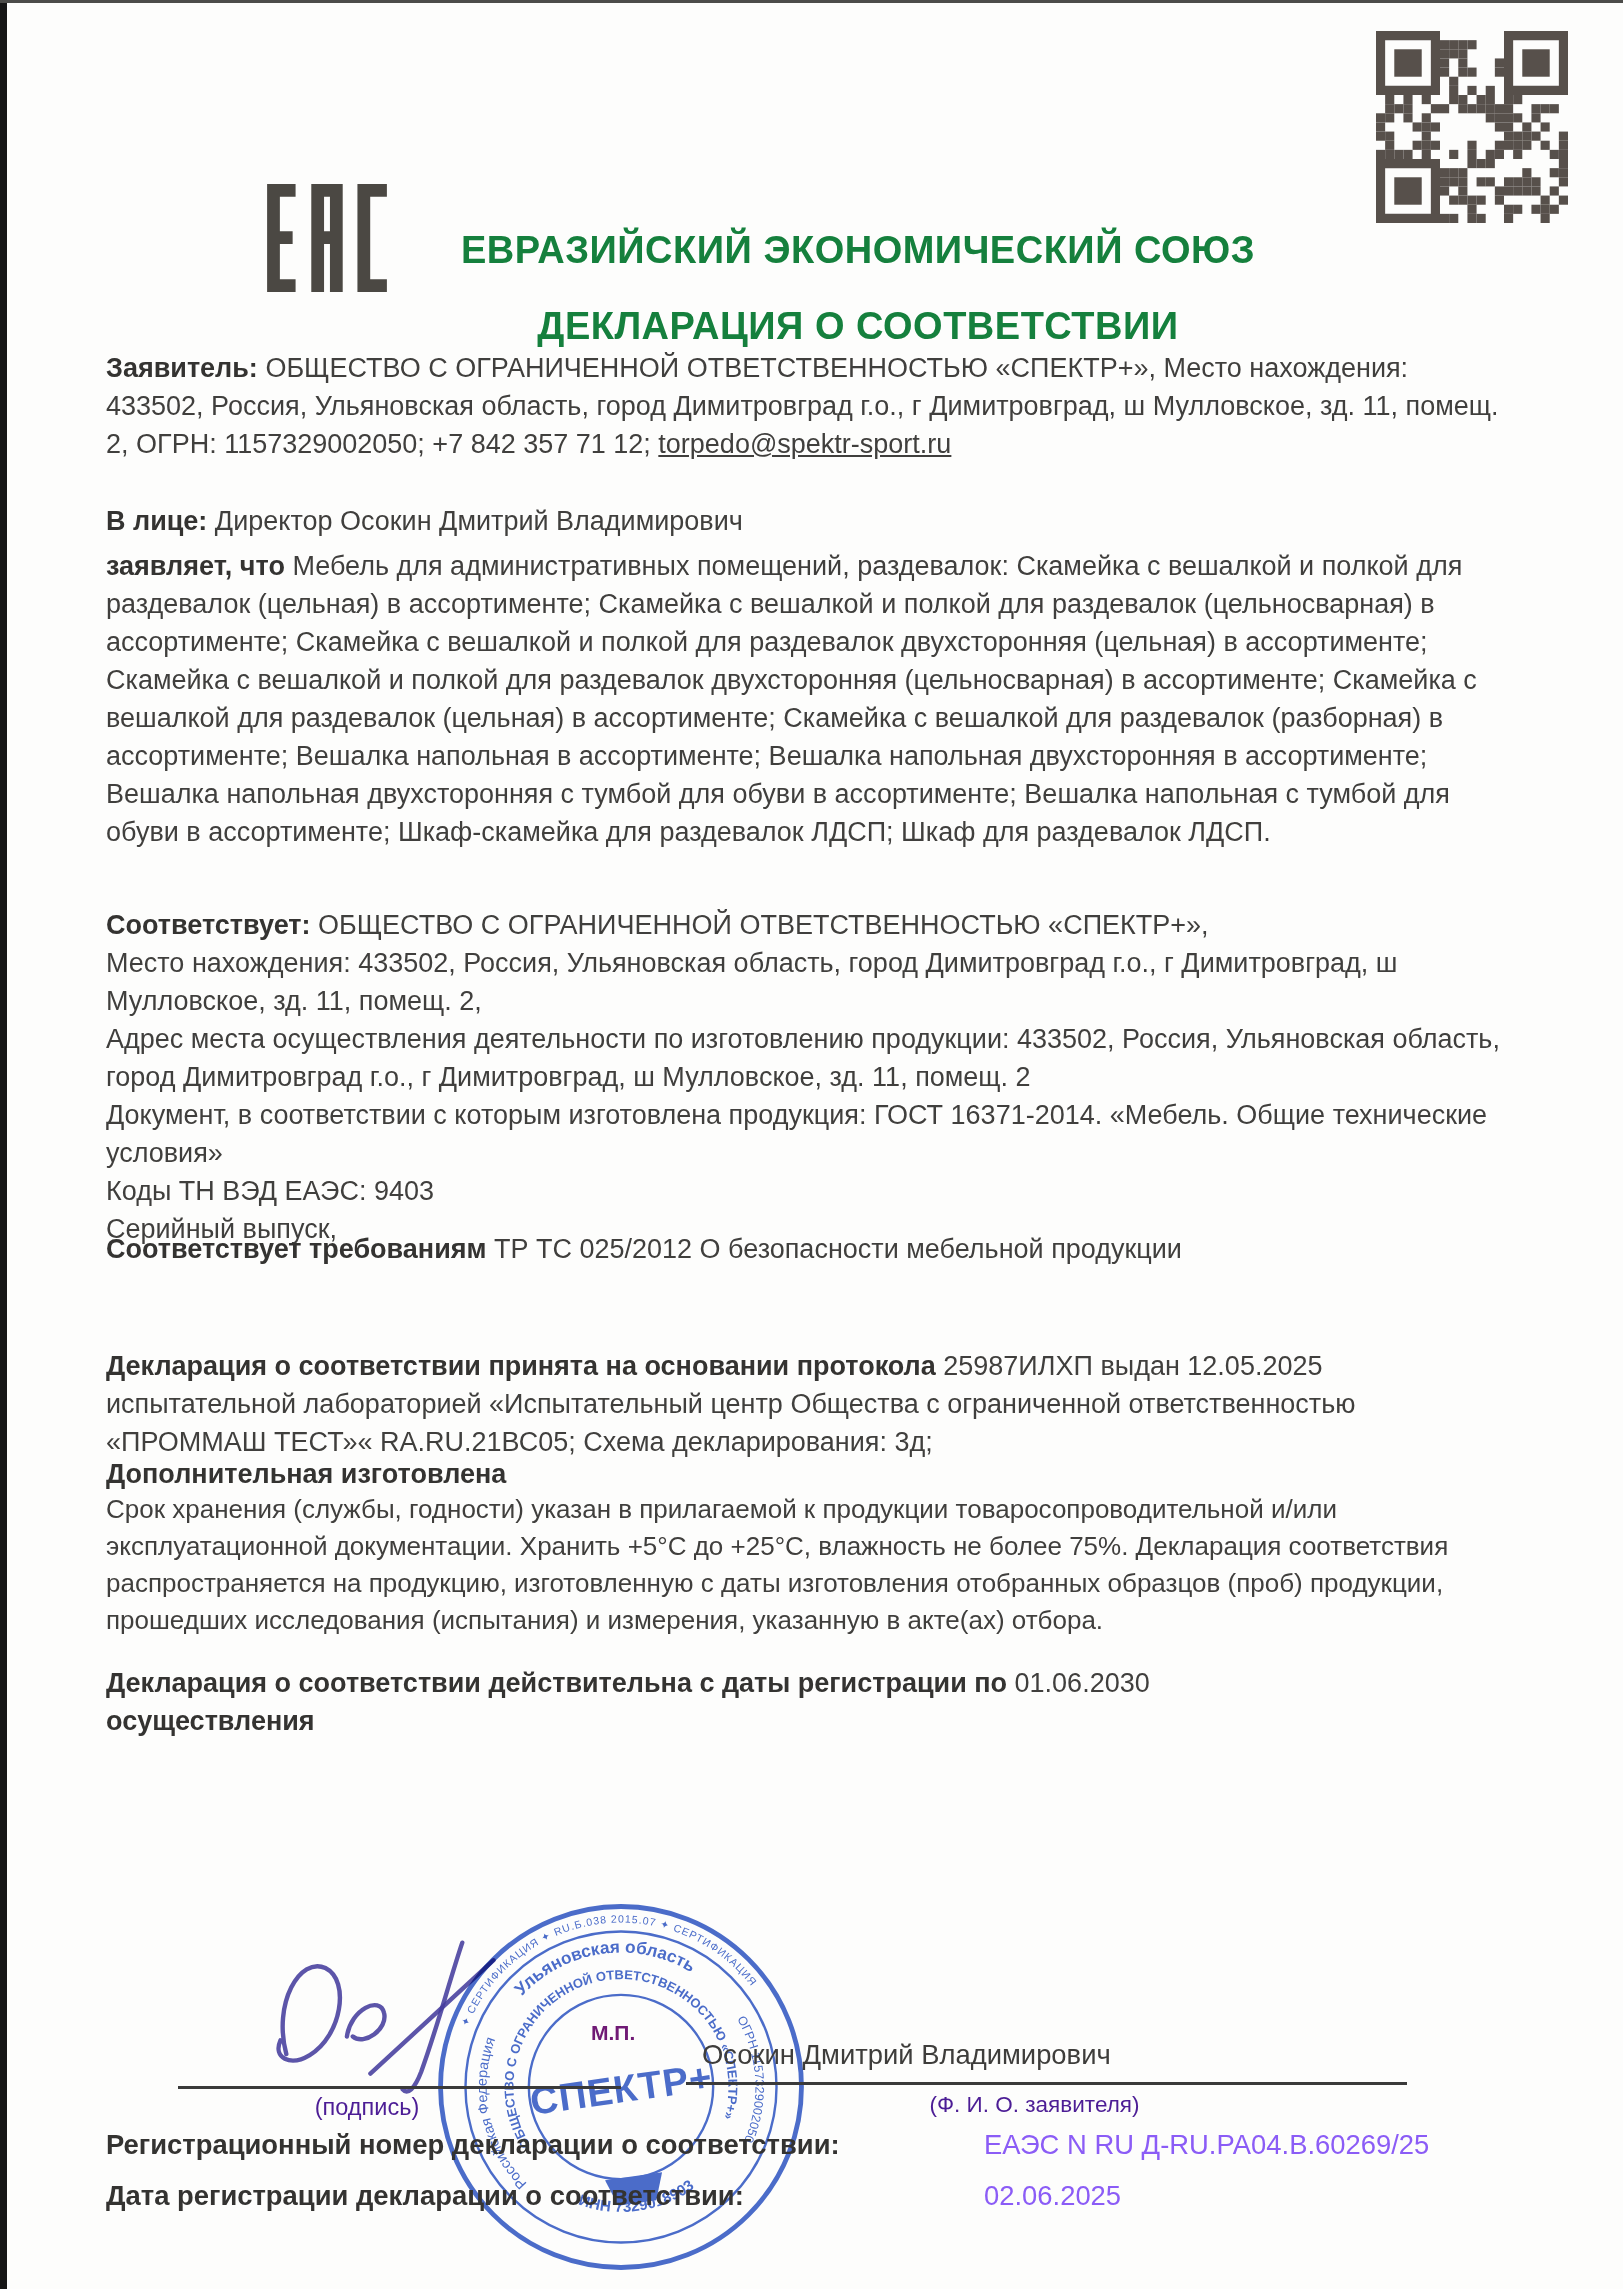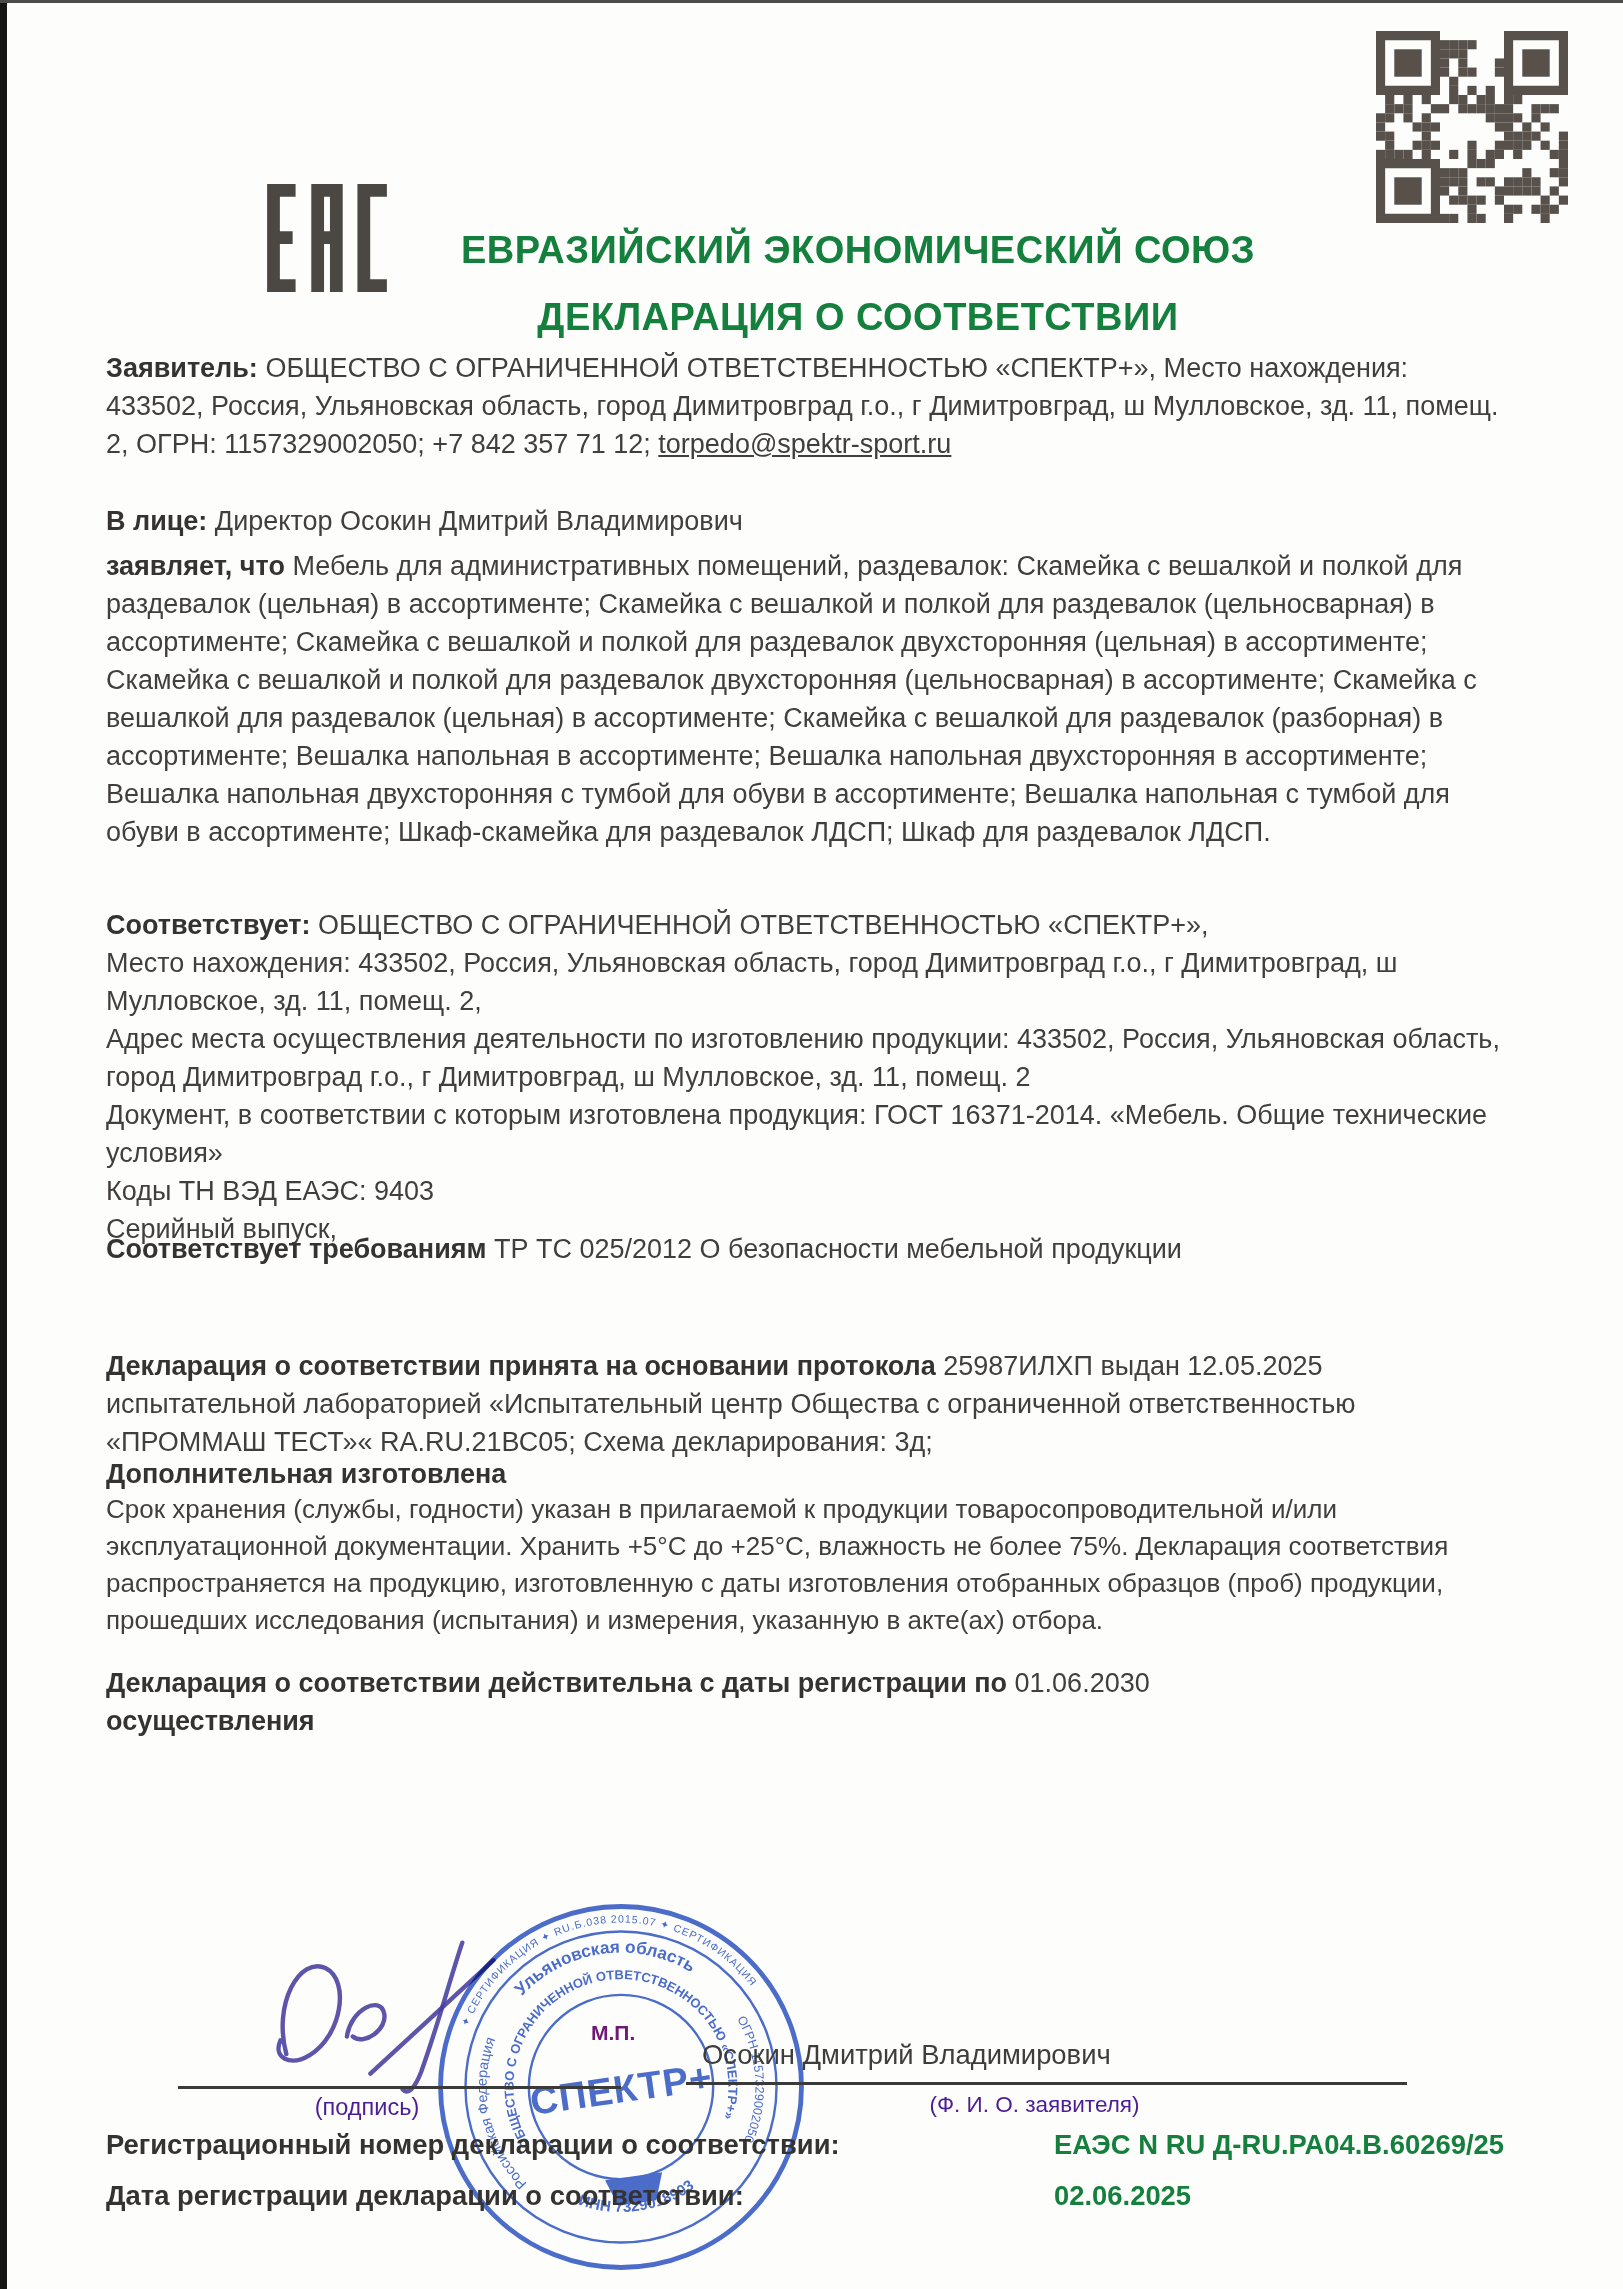--- a/index.html
+++ b/index.html
@@ -10,39 +10,39 @@
     color:#403f3d;
   }
   .edge-left{position:absolute;left:0;top:0;width:6.9px;height:100%;background:#161616;}
   .edge-top{position:absolute;left:0;top:0;width:1623px;height:2.9px;background:#4c4c4a;}
   .qr{position:absolute;left:1376px;top:31px;width:192px;height:192px;}
   .qr rect.m{fill:#57504b;}
   .eac{position:absolute;left:267px;top:184px;width:120px;height:108px;}
   .eac path,.eac rect{fill:#4b4843;}
   .titles{position:absolute;left:255px;top:229px;width:1206px;text-align:center;}
   .title-line{font-size:38px;font-weight:bold;color:#15803d;letter-spacing:0.5px;}
-  .title-line + .title-line{margin-top:24px;text-align:center;}
+  .title-line + .title-line{margin-top:33px;text-align:center;}
   .para{position:absolute;left:106px;width:1397px;margin:0;font-size:27px;line-height:38px;}
   .b{font-weight:bold;color:#343331;}
   .prewrap{white-space:pre-line;}
   .email{color:inherit;text-decoration:underline;cursor:pointer;}
   .head2{position:absolute;left:106px;margin:0;font-size:27px;font-weight:bold;color:#343331;}
   
   .sig-line{position:absolute;height:2.9px;background:#3a3a3a;}
   .caption{position:absolute;font-size:23.5px;color:#4c1d95;text-align:center;}
   .mp{position:absolute;left:591px;top:2021px;font-size:21px;font-weight:600;color:#701a75;}
   .fio-value{position:absolute;left:702px;top:2039px;font-size:27.4px;color:#3e3d3b;}
   .stamp{position:absolute;left:429px;top:1895px;width:384px;height:384px;opacity:.85;mix-blend-mode:multiply;}
   .stamp text{fill:#2b53c3;font-family:"Liberation Sans","DejaVu Sans",sans-serif;}
   .stamp circle{stroke:#2b53c3;fill:none;}
   .autograph{position:absolute;left:245px;top:1927px;width:284px;height:174px;mix-blend-mode:multiply;}
   .autograph path{stroke:#473e9f;stroke-width:4.5;fill:none;stroke-linecap:round;opacity:.88;}
   .reg-row{position:absolute;left:106px;width:1411px;font-size:27.4px;}
   .reg-label{font-weight:bold;color:#343331;}
-  .reg-value{position:absolute;left:948px;top:0;font-weight:bold;color:#15803d;}
+  .reg-value{position:absolute;left:878px;top:0;font-weight:normal;color:#8b5cf6;}
 </style>
 </head>
 <body>
 
 <div class="page">
   <div class="edge-left"></div>
   <div class="edge-top"></div>
 
   <svg class="qr" viewBox="0 0 189 189" aria-hidden="true">
     <rect x="0" y="0" width="189" height="189" fill="#fdfdfc"></rect>

